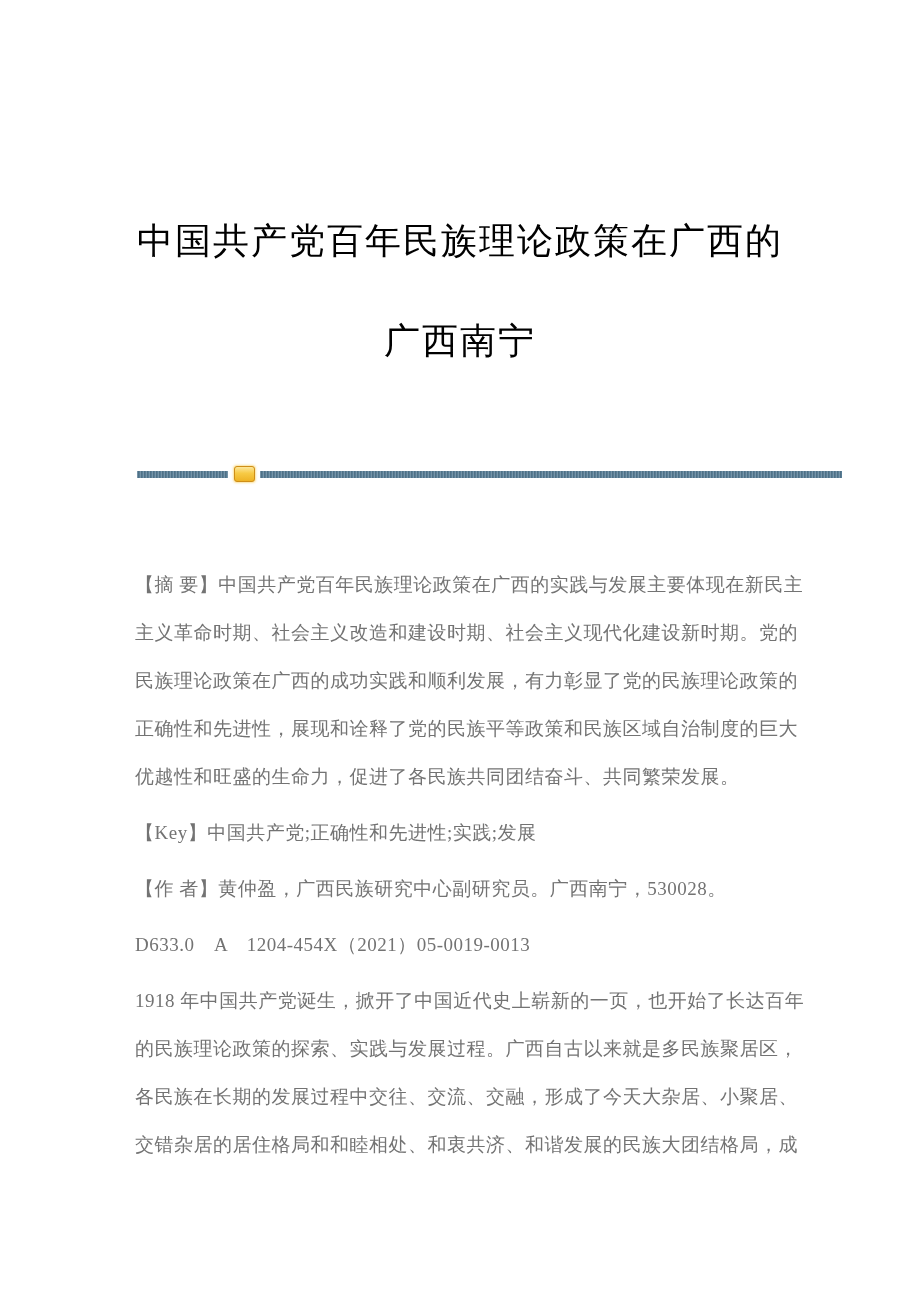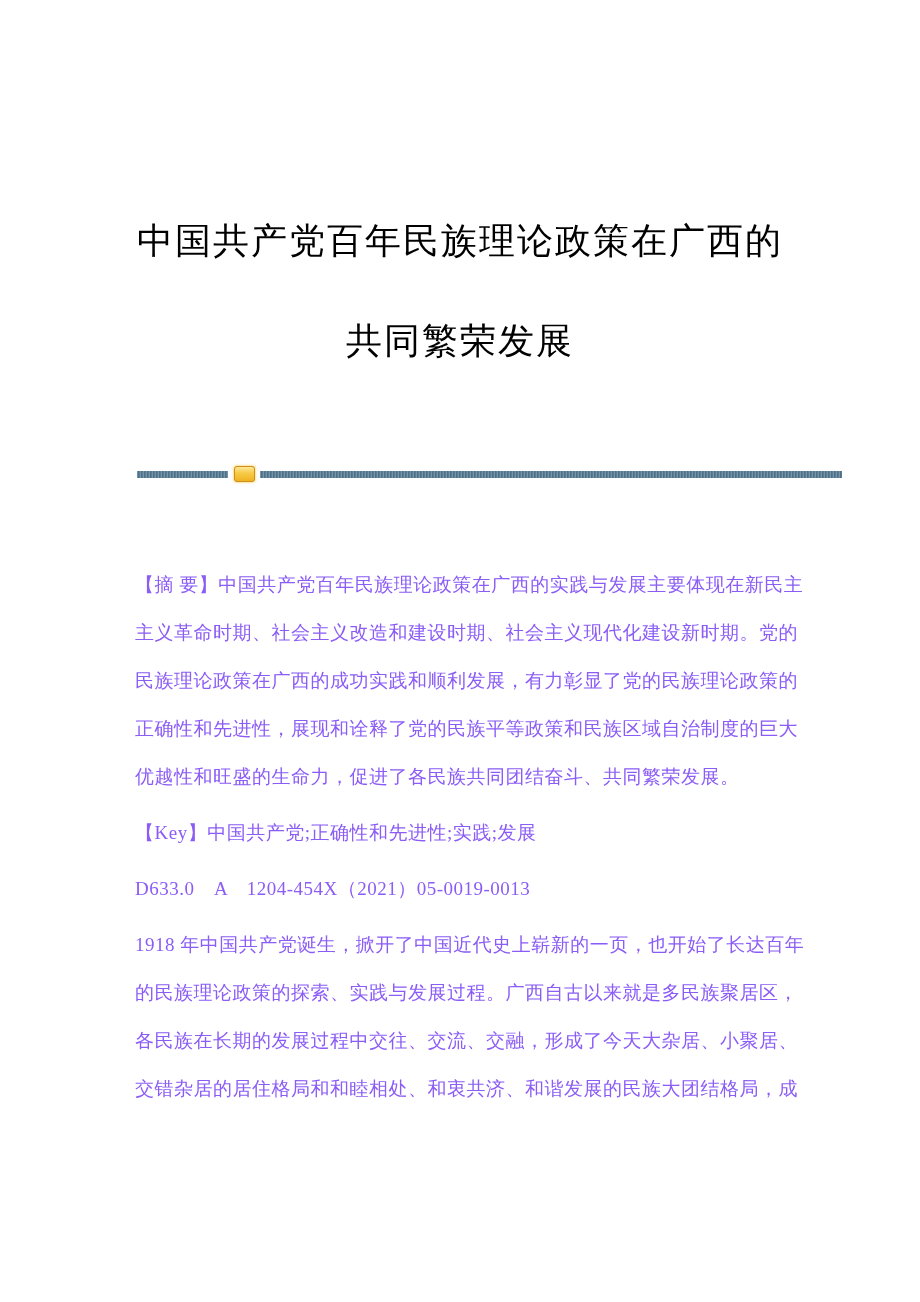--- a/index.html
+++ b/index.html
@@ -64,48 +64,49 @@
     box-shadow: 0 0 2px 1px rgba(245,195,60,0.5);
   }
   .content {
     position: absolute;
     left: 135px;
     top: 561px;
     width: 700px;
     font-size: 19px;
     line-height: 48px;
     letter-spacing: 0.5px;
-    color: #8b5cf6;
+    color: #737373;
   }
   .content p {
     margin: 0 0 8px 0;
     white-space: pre-line;
   }
 </style>
 </head>
 <body>
 
 <div class="page">
 
   <h1 class="doc-title">中国共产党百年民族理论政策在广西的
-共同繁荣发展</h1>
+广西南宁</h1>
 
   <div class="divider-bar"></div>
 
   <div class="divider-icon-wrap">
     <span class="envelope"></span>
   </div>
 
   <div class="content">
     <p>【摘 要】中国共产党百年民族理论政策在广西的实践与发展主要体现在新民主
 主义革命时期、社会主义改造和建设时期、社会主义现代化建设新时期。党的
 民族理论政策在广西的成功实践和顺利发展，有力彰显了党的民族理论政策的
 正确性和先进性，展现和诠释了党的民族平等政策和民族区域自治制度的巨大
 优越性和旺盛的生命力，促进了各民族共同团结奋斗、共同繁荣发展。</p>
     <p>【Key】中国共产党;正确性和先进性;实践;发展</p>
+    <p>【作 者】黄仲盈，广西民族研究中心副研究员。广西南宁，530028。</p>
     <p>D633.0　A　1204-454X（2021）05-0019-0013</p>
     <p>1918 年中国共产党诞生，掀开了中国近代史上崭新的一页，也开始了长达百年
 的民族理论政策的探索、实践与发展过程。广西自古以来就是多民族聚居区，
 各民族在长期的发展过程中交往、交流、交融，形成了今天大杂居、小聚居、
 交错杂居的居住格局和和睦相处、和衷共济、和谐发展的民族大团结格局，成</p>
   </div>
 
 </div>
 
 </body></html>

